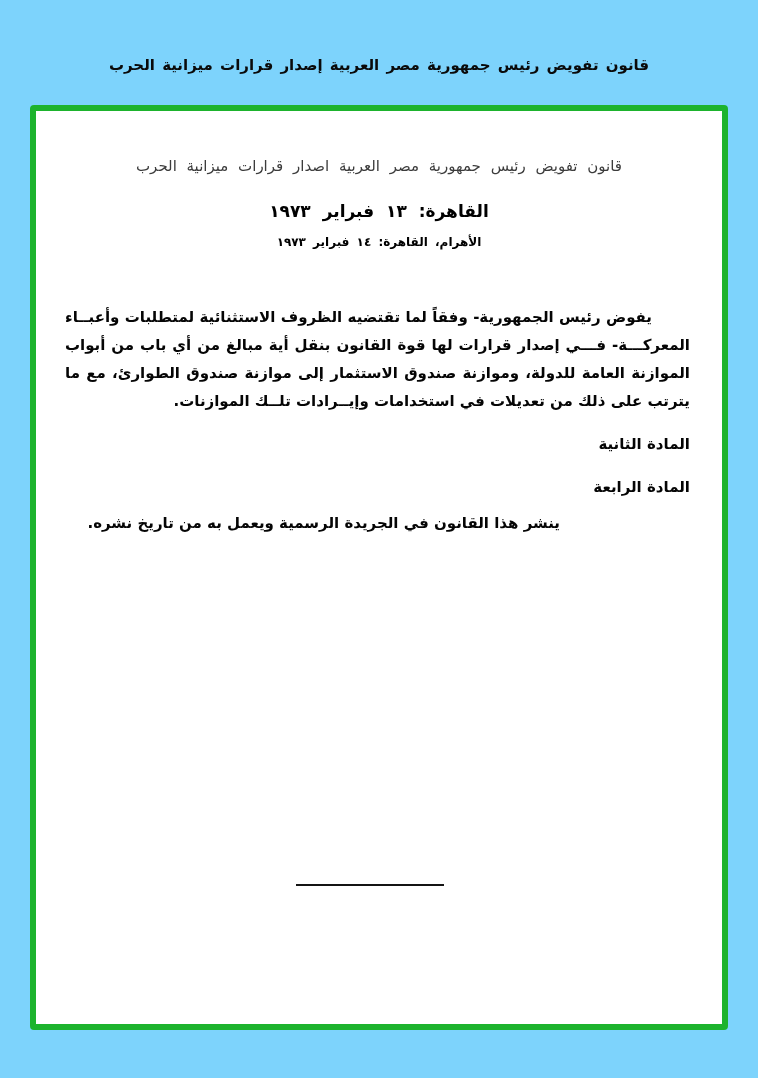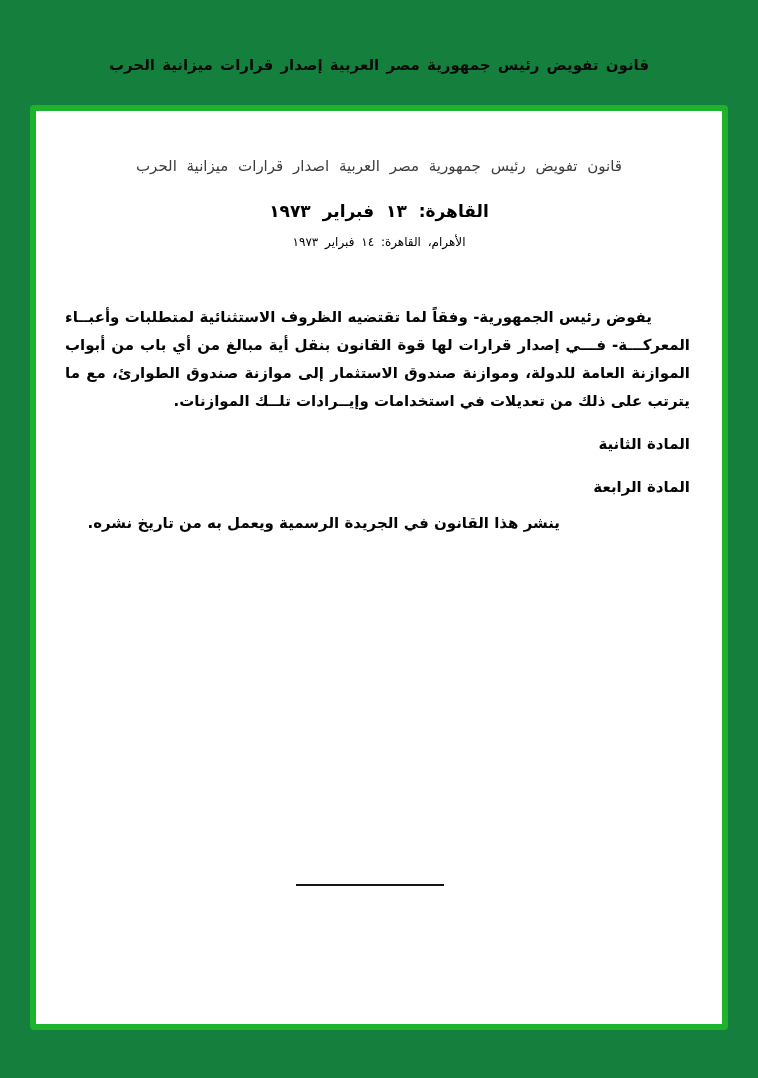--- a/index.html
+++ b/index.html
@@ -5,21 +5,21 @@
   html, body {
     margin: 0;
     padding: 0;
     background: #ffffff;
     font-family: "DejaVu Sans", sans-serif;
   }
   .page {
     position: relative;
     width: 758px;
     height: 1078px;
-    background: #15803d;
+    background: #7dd3fc;
     overflow: hidden;
     color: #000000;
   }
   .outer-title {
     position: absolute;
     top: 56px;
     left: 0;
     right: 0;
     text-align: center;
     direction: rtl;
@@ -64,21 +64,21 @@
     letter-spacing: 1px;
   }
   .source-line {
     position: absolute;
     top: 124px;
     left: 0;
     right: 0;
     text-align: center;
     direction: rtl;
     font-size: 12px;
-    font-weight: normal;
+    font-weight: bold;
     word-spacing: 3px;
   }
   .doc-body {
     position: absolute;
     top: 184px;
     left: 29px;
     right: 32px;
     direction: rtl;
     font-size: 15px;
     font-weight: bold;

